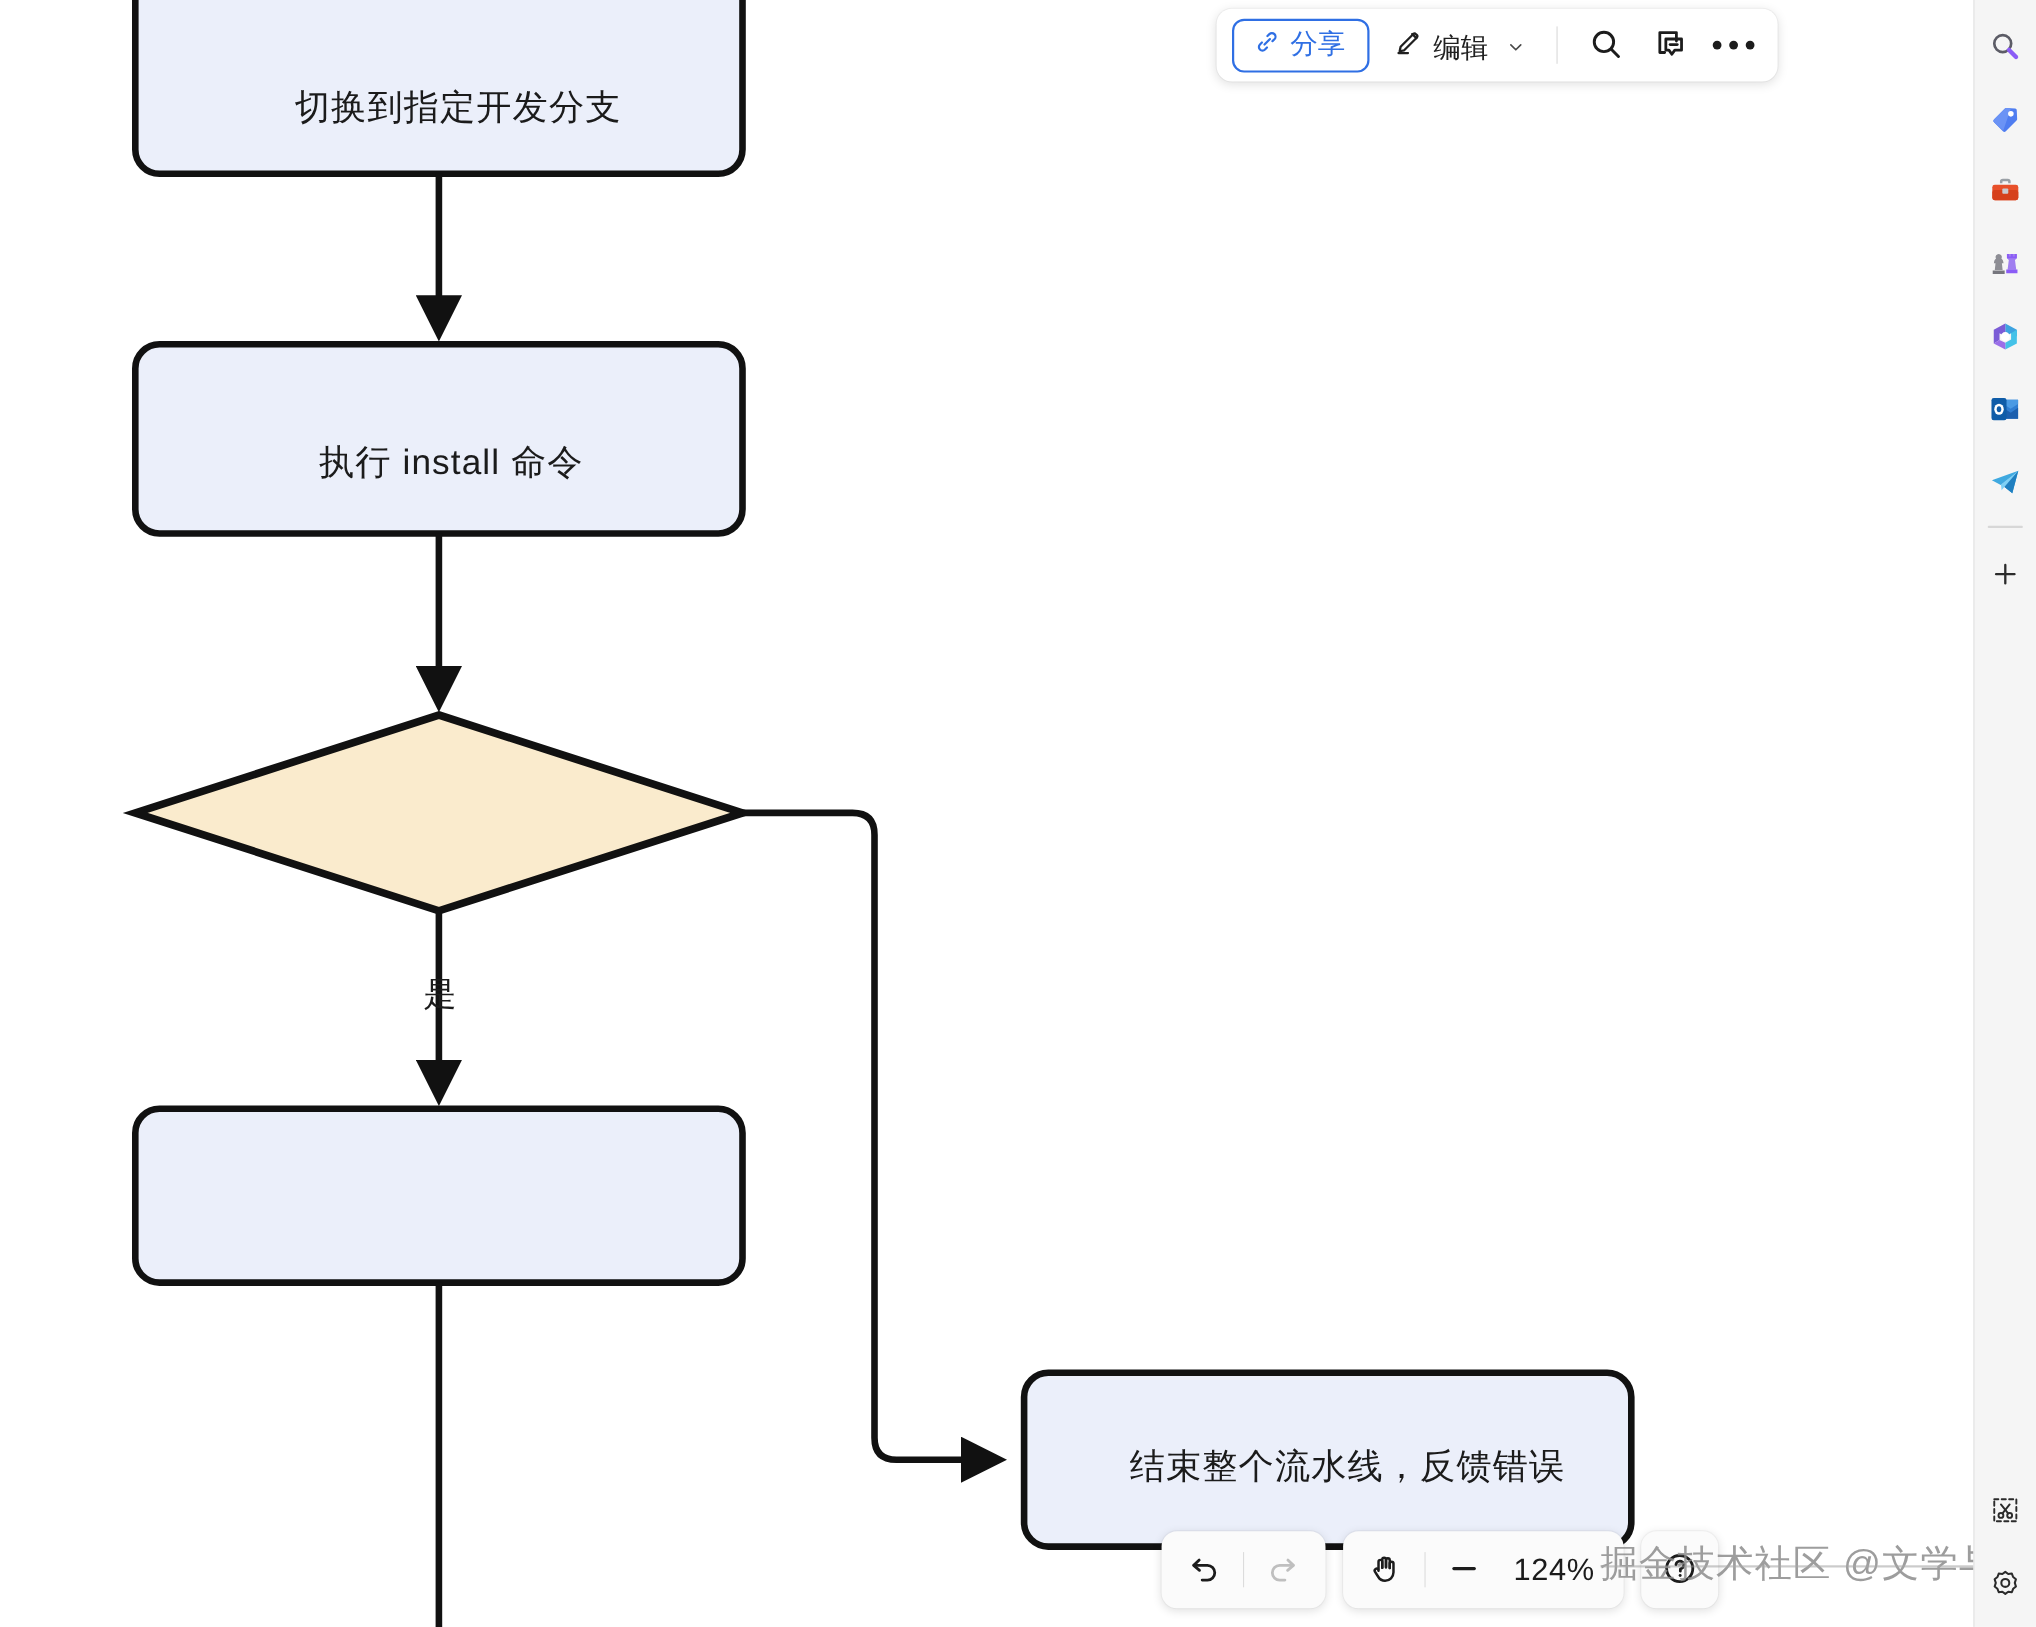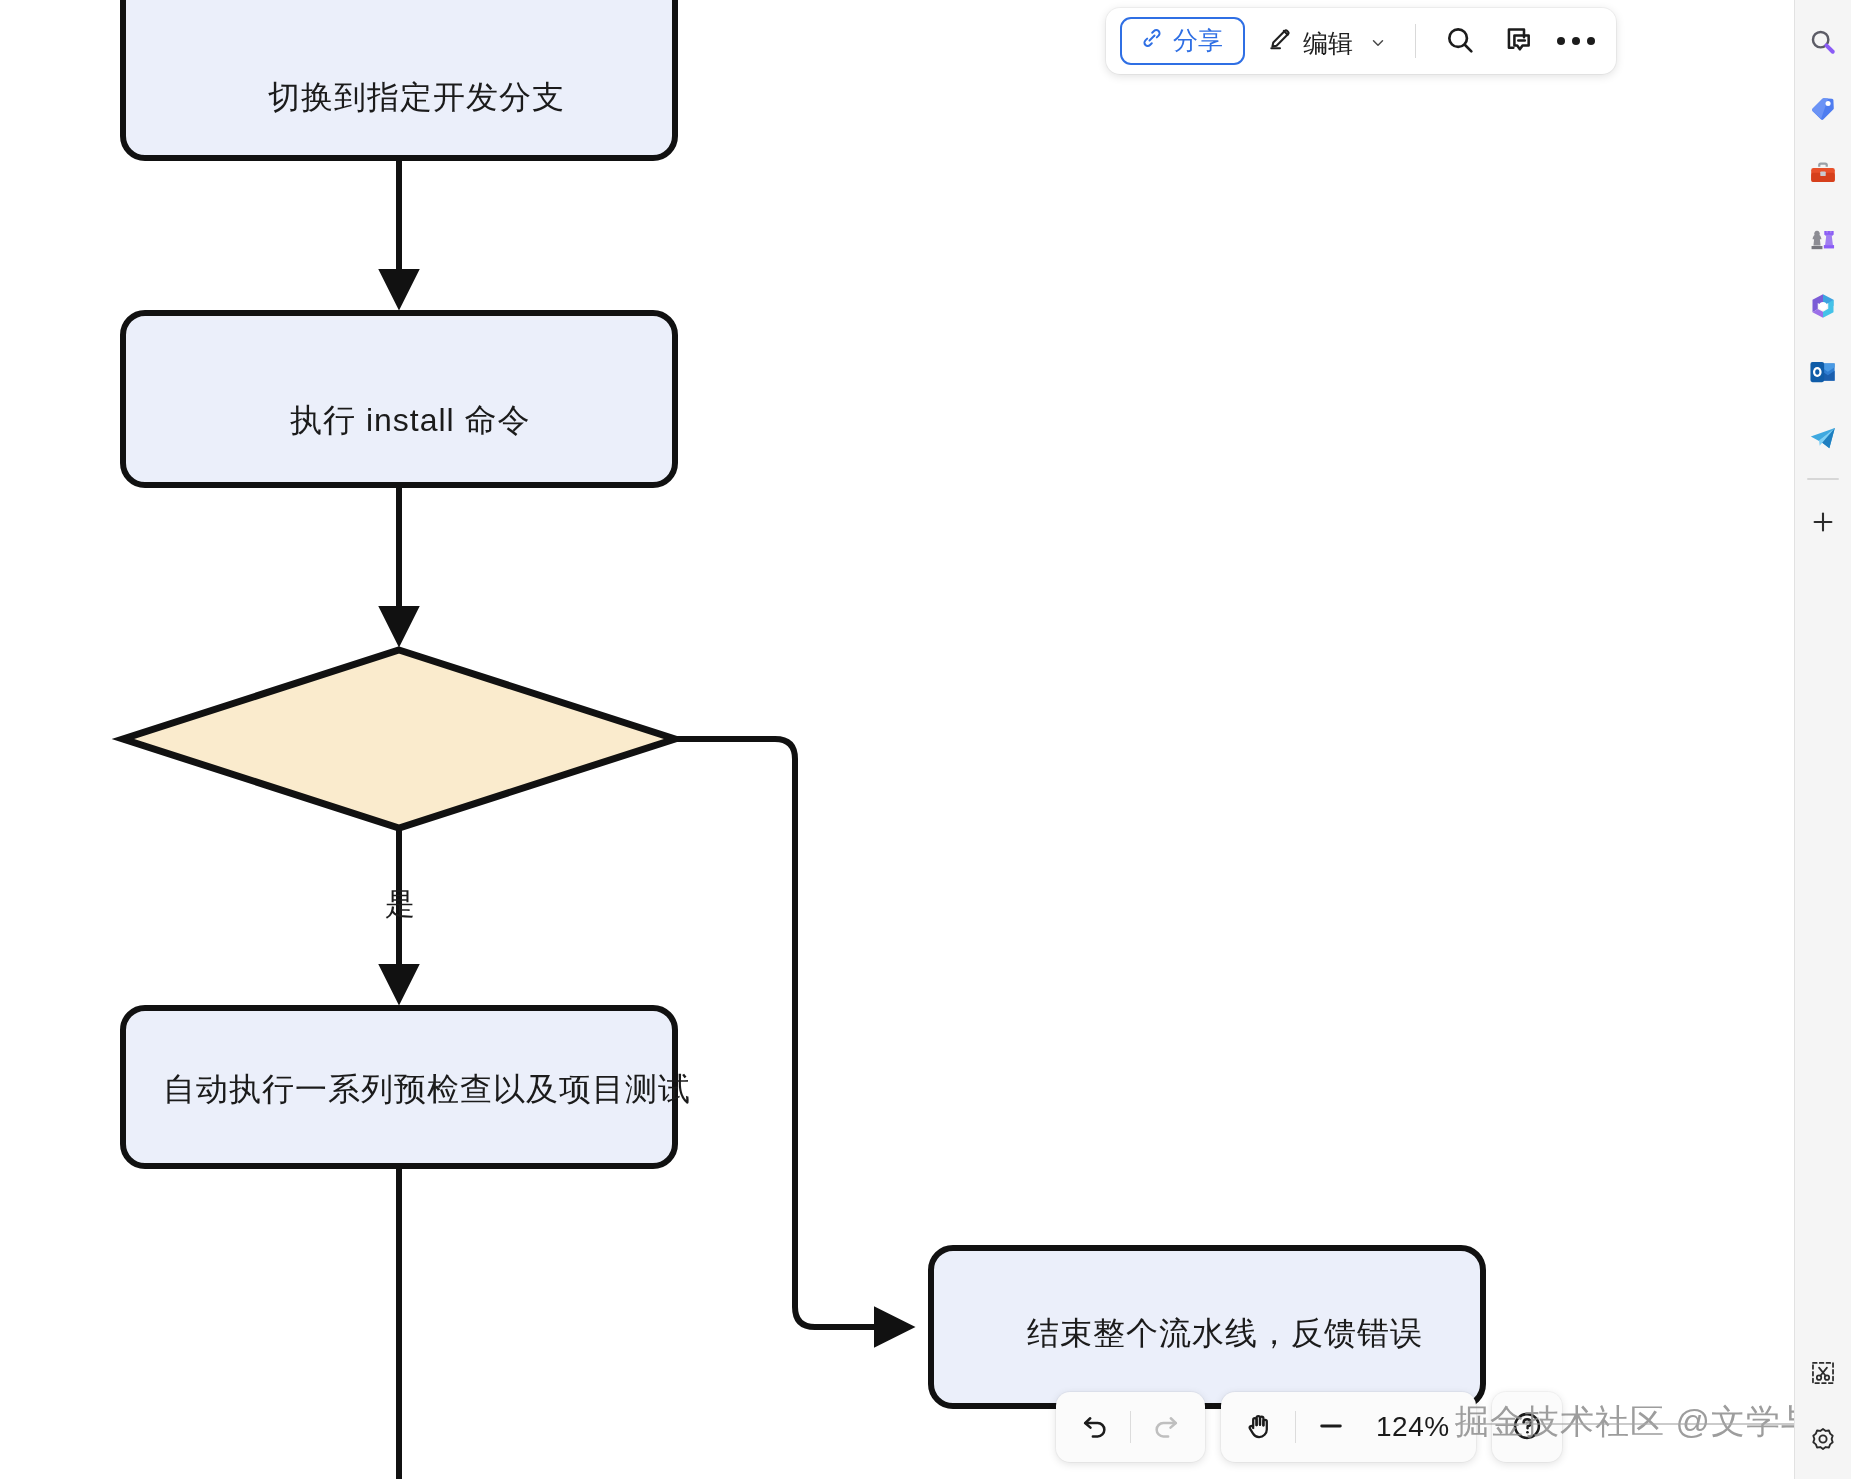--- a/index.html
+++ b/index.html
@@ -238,21 +238,20 @@
 
     <path d="M 399 158 L 399 300" fill="none" stroke="#111111" stroke-width="6" marker-end="url(#arrow)"></path>
     <path d="M 399 485 L 399 637" fill="none" stroke="#111111" stroke-width="6" marker-end="url(#arrow)"></path>
     <path d="M 399 828 L 399 995" fill="none" stroke="#111111" stroke-width="6" marker-end="url(#arrow)"></path>
     <path d="M 675 739 L 775 739 Q 795 739 795 759 L 795 1307 Q 795 1327 815 1327 L 905 1327" fill="none" stroke="#111111" stroke-width="6" marker-end="url(#arrow)"></path>
     <path d="M 399 1166 L 399 1479" fill="none" stroke="#111111" stroke-width="6"></path>
   </svg>
 
   <div class="node-label" style="left:268px; top:76px;">切换到指定开发分支</div>
   <div class="node-label" style="left:290px; top:399px;">执行 install 命令</div>
-  <div class="node-label" style="left:163px; top:1068px;">自动执行一系列预检查以及项目测试</div>
   <div class="node-label" style="left:1027px; top:1312px;">结束整个流水线，反馈错误</div>
 
   <div class="edge-label" style="left:385px; top:884px;">是</div>
 </div>
 
 <div id="top-toolbar">
 
   <button class="share-btn">
     <span>
       <svg width="24" height="24" viewBox="0 0 24 24" fill="none" stroke="#2f6fe4" stroke-width="2" stroke-linecap="round">

